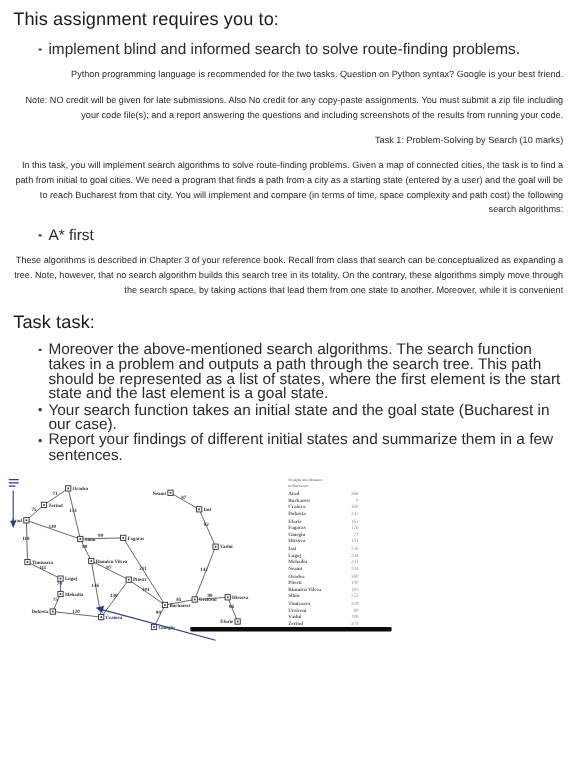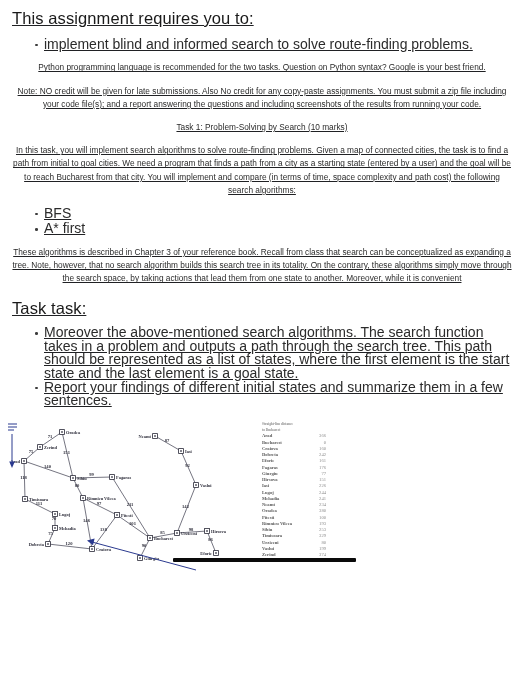--- a/index.html
+++ b/index.html
@@ -14,21 +14,20 @@
     font-family: "Liberation Sans", sans-serif;
     color: #202124;
     -webkit-font-smoothing: antialiased;
   }
   .page {
     position: relative;
     width: 524px;
     height: 620px;
     box-sizing: border-box;
     padding: 8px 12px 0 12px;
-    text-decoration: underline;
   }
   h1.doc-heading {
     font-size: 16.5px;
     line-height: 21px;
     font-weight: 400;
     margin: 0 0 9px 0;
     color: #1a1a1a;
     letter-spacing: 0.1px;
   }
   h2.doc-heading2 {
@@ -37,21 +36,21 @@
     font-weight: 400;
     margin: 13px 0 7px 0;
     color: #1a1a1a;
     letter-spacing: 0.1px;
   }
   p.para {
     font-size: 8.3px;
     line-height: 13.2px;
     margin: 0 0 10px 0;
     color: #2b2b2b;
-    text-align: center;
+    text-align: right;
   }
   ul.bullets {
     margin: 0 0 10px 0;
     padding-left: 23px;
     list-style: none;
   }
   ul.bullets li {
     font-size: 14px;
     line-height: 13.4px;
     color: #2b2b2b;
@@ -131,31 +130,31 @@
 
   <p class="para">Python programming language is recommended for the two tasks. Question on Python syntax? Google is your best friend.</p>
 
   <p class="para">Note: NO credit will be given for late submissions. Also No credit for any copy-paste assignments. You must submit a zip file including your code file(s); and a report answering the questions and including screenshots of the results from running your code.</p>
 
   <p class="para">Task 1: Problem-Solving by Search (10 marks)</p>
 
   <p class="para">In this task, you will implement search algorithms to solve route-finding problems. Given a map of connected cities, the task is to find a path from initial to goal cities. We need a program that finds a path from a city as a starting state (entered by a user) and the goal will be to reach Bucharest from that city. You will implement and compare (in terms of time, space complexity and path cost) the following search algorithms:</p>
 
   <ul class="bullets spaced">
-    <li>BFS</li>
     <li>A* first</li>
   </ul>
 
   <p class="para">These algorithms is described in Chapter 3 of your reference book. Recall from class that search can be conceptualized as expanding a tree. Note, however, that no search algorithm builds this search tree in its totality. On the contrary, these algorithms simply move through the search space, by taking actions that lead them from one state to another. Moreover, while it is convenient</p>
 
 
   <h2 class="doc-heading2">Task task:</h2>
 
   <ul class="bullets">
     <li>Moreover the above-mentioned search algorithms. The search function takes in a problem and outputs a path through the search tree. This path should be represented as a list of states, where the first element is the start state and the last element is a goal state.</li>
+    <li>Your search function takes an initial state and the goal state (Bucharest in our case).</li>
     <li>Report your findings of different initial states and summarize them in a few sentences.</li>
   </ul>
 
   <div class="figure">
     <svg class="map-svg" width="524" height="155" viewBox="0 0 524 155">
       <g id="edge-layer" stroke="#3a3a4a" stroke-width="0.7" fill="none">
           <line x1="62" y1="14" x2="40" y2="29"></line>
           <line x1="40" y1="29" x2="24" y2="43"></line>
           <line x1="62" y1="14" x2="73" y2="60"></line>
           <line x1="24" y1="43" x2="73" y2="60"></line>

